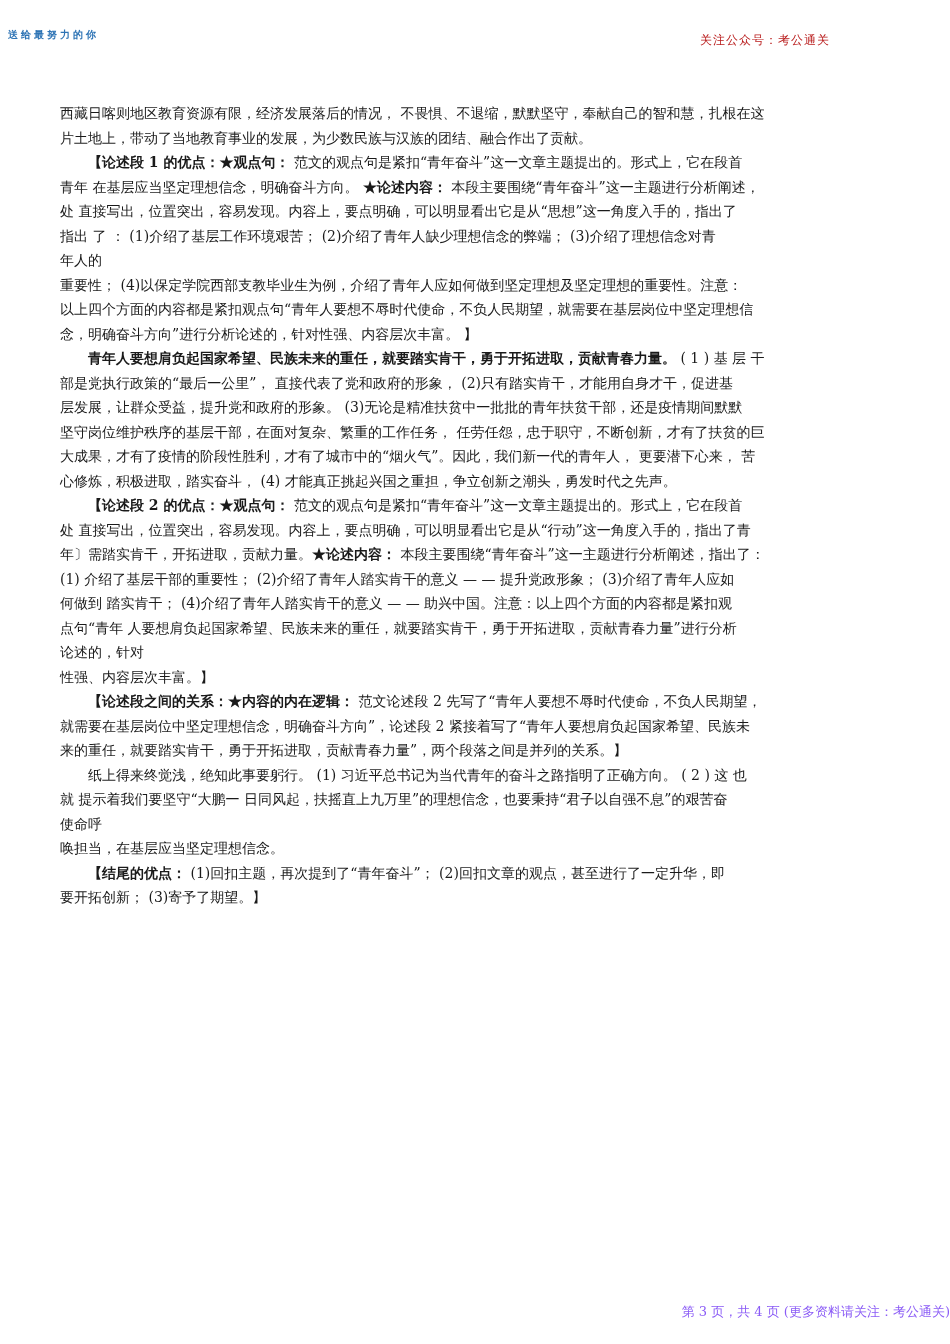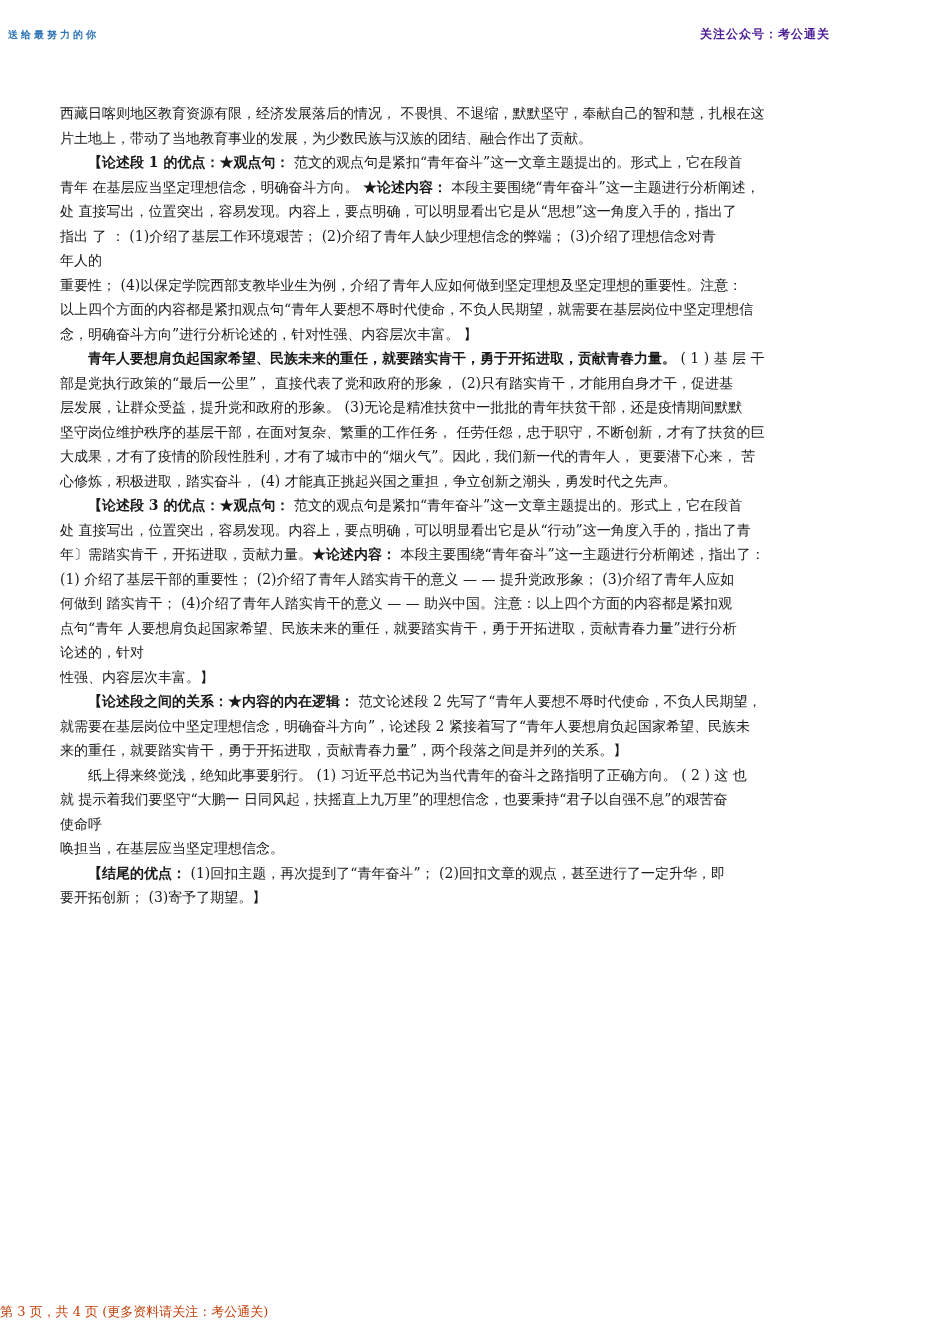--- a/index.html
+++ b/index.html
@@ -1,26 +1,26 @@
 <!DOCTYPE html>
 <html><head>
 <meta charset="utf-8">
 <style>
   html, body { margin: 0; padding: 0; background: #ffffff; }
   body { width: 950px; height: 1344px; position: relative; overflow: hidden;
          font-family: "DejaVu Serif", "Liberation Serif", serif; color: #1a1a1a; }
   .hdr-left { position: absolute; left: 8px; top: 28px; font-size: 10px; font-weight: bold;
               color: #2e74b5; letter-spacing: 3px; font-family: "DejaVu Sans", sans-serif; }
-  .hdr-right { position: absolute; left: 700px; top: 26px; font-size: 12px; font-weight: bold;
-               color: #4c1d95; letter-spacing: 1px; font-family: "DejaVu Sans", sans-serif; }
+  .hdr-right { position: absolute; left: 700px; top: 32px; font-size: 12px; font-weight: normal;
+               color: #b91c1c; letter-spacing: 1px; font-family: "DejaVu Sans", sans-serif; }
   .content { position: absolute; left: 60px; top: 57px; width: 832px; font-size: 14px; line-height: 24.5px; margin-top: 44px; }
   .line { white-space: nowrap; height: 24.5px; }
   .ind { padding-left: 28px; }
   .b { font-weight: bold; }
-  .footer { position: absolute; left: 0; width: 950px; top: 1303px; text-align: left; font-size: 13px; color: #c2410c; }
+  .footer { position: absolute; left: 0; width: 950px; top: 1303px; text-align: right; font-size: 13px; color: #8b5cf6; }
 </style>
 </head>
 <body>
 
 <div class="hdr-left">送给最努力的你</div>
 <div class="hdr-right">关注公众号：考公通关</div>
 
 <div class="content" id="content">
     <div class="line"><span>西藏日喀则地区教育资源有限，经济发展落后的情况，  不畏惧、不退缩，默默坚守，奉献自己的智和慧，扎根在这</span></div>
     <div class="line"><span>片土地上，带动了当地教育事业的发展，为少数民族与汉族的团结、融合作出了贡献。</span></div>
@@ -31,21 +31,21 @@
     <div class="line"><span>年人的</span></div>
     <div class="line"><span>重要性；   (4)以保定学院西部支教毕业生为例，介绍了青年人应如何做到坚定理想及坚定理想的重要性。注意：</span></div>
     <div class="line"><span>以上四个方面的内容都是紧扣观点句“青年人要想不辱时代使命，不负人民期望，就需要在基层岗位中坚定理想信</span></div>
     <div class="line"><span>念，明确奋斗方向”进行分析论述的，针对性强、内容层次丰富。  】</span></div>
     <div class="line ind"><span class="b">青年人要想肩负起国家希望、民族未来的重任，就要踏实肯干，勇于开拓进取，贡献青春力量。</span><span>  ( 1 ) 基 层 干</span></div>
     <div class="line"><span>部是党执行政策的“最后一公里”， 直接代表了党和政府的形象，  (2)只有踏实肯干，才能用自身才干，促进基</span></div>
     <div class="line"><span>层发展，让群众受益，提升党和政府的形象。  (3)无论是精准扶贫中一批批的青年扶贫干部，还是疫情期间默默</span></div>
     <div class="line"><span>坚守岗位维护秩序的基层干部，在面对复杂、繁重的工作任务，  任劳任怨，忠于职守，不断创新，才有了扶贫的巨</span></div>
     <div class="line"><span>大成果，才有了疫情的阶段性胜利，才有了城市中的“烟火气”。因此，我们新一代的青年人，  更要潜下心来，  苦</span></div>
     <div class="line"><span>心修炼，积极进取，踏实奋斗，  (4)   才能真正挑起兴国之重担，争立创新之潮头，勇发时代之先声。</span></div>
-    <div class="line ind"><span class="b">【论述段 3 的优点：★观点句：</span><span>  范文的观点句是紧扣“青年奋斗”这一文章主题提出的。形式上，它在段首</span></div>
+    <div class="line ind"><span class="b">【论述段 2 的优点：★观点句：</span><span>  范文的观点句是紧扣“青年奋斗”这一文章主题提出的。形式上，它在段首</span></div>
     <div class="line"><span>处 直接写出，位置突出，容易发现。内容上，要点明确，可以明显看出它是从“行动”这一角度入手的，指出了青</span></div>
     <div class="line"><span>年〕需踏实肯干，开拓进取，贡献力量。</span><span class="b">★论述内容：</span><span>  本段主要围绕“青年奋斗”这一主题进行分析阐述，指出了：</span></div>
     <div class="line"><span>(1) 介绍了基层干部的重要性；   (2)介绍了青年人踏实肯干的意义 — — 提升党政形象；   (3)介绍了青年人应如</span></div>
     <div class="line"><span>何做到  踏实肯干；   (4)介绍了青年人踏实肯干的意义 — — 助兴中国。注意：以上四个方面的内容都是紧扣观</span></div>
     <div class="line"><span>点句“青年 人要想肩负起国家希望、民族未来的重任，就要踏实肯干，勇于开拓进取，贡献青春力量”进行分析</span></div>
     <div class="line"><span>论述的，针对</span></div>
     <div class="line"><span>性强、内容层次丰富。】</span></div>
     <div class="line ind"><span class="b">【论述段之间的关系：★内容的内在逻辑：</span><span>  范文论述段 2 先写了“青年人要想不辱时代使命，不负人民期望，</span></div>
     <div class="line"><span>就需要在基层岗位中坚定理想信念，明确奋斗方向”，论述段 2 紧接着写了“青年人要想肩负起国家希望、民族未</span></div>
     <div class="line"><span>来的重任，就要踏实肯干，勇于开拓进取，贡献青春力量”，两个段落之间是并列的关系。】</span></div>

